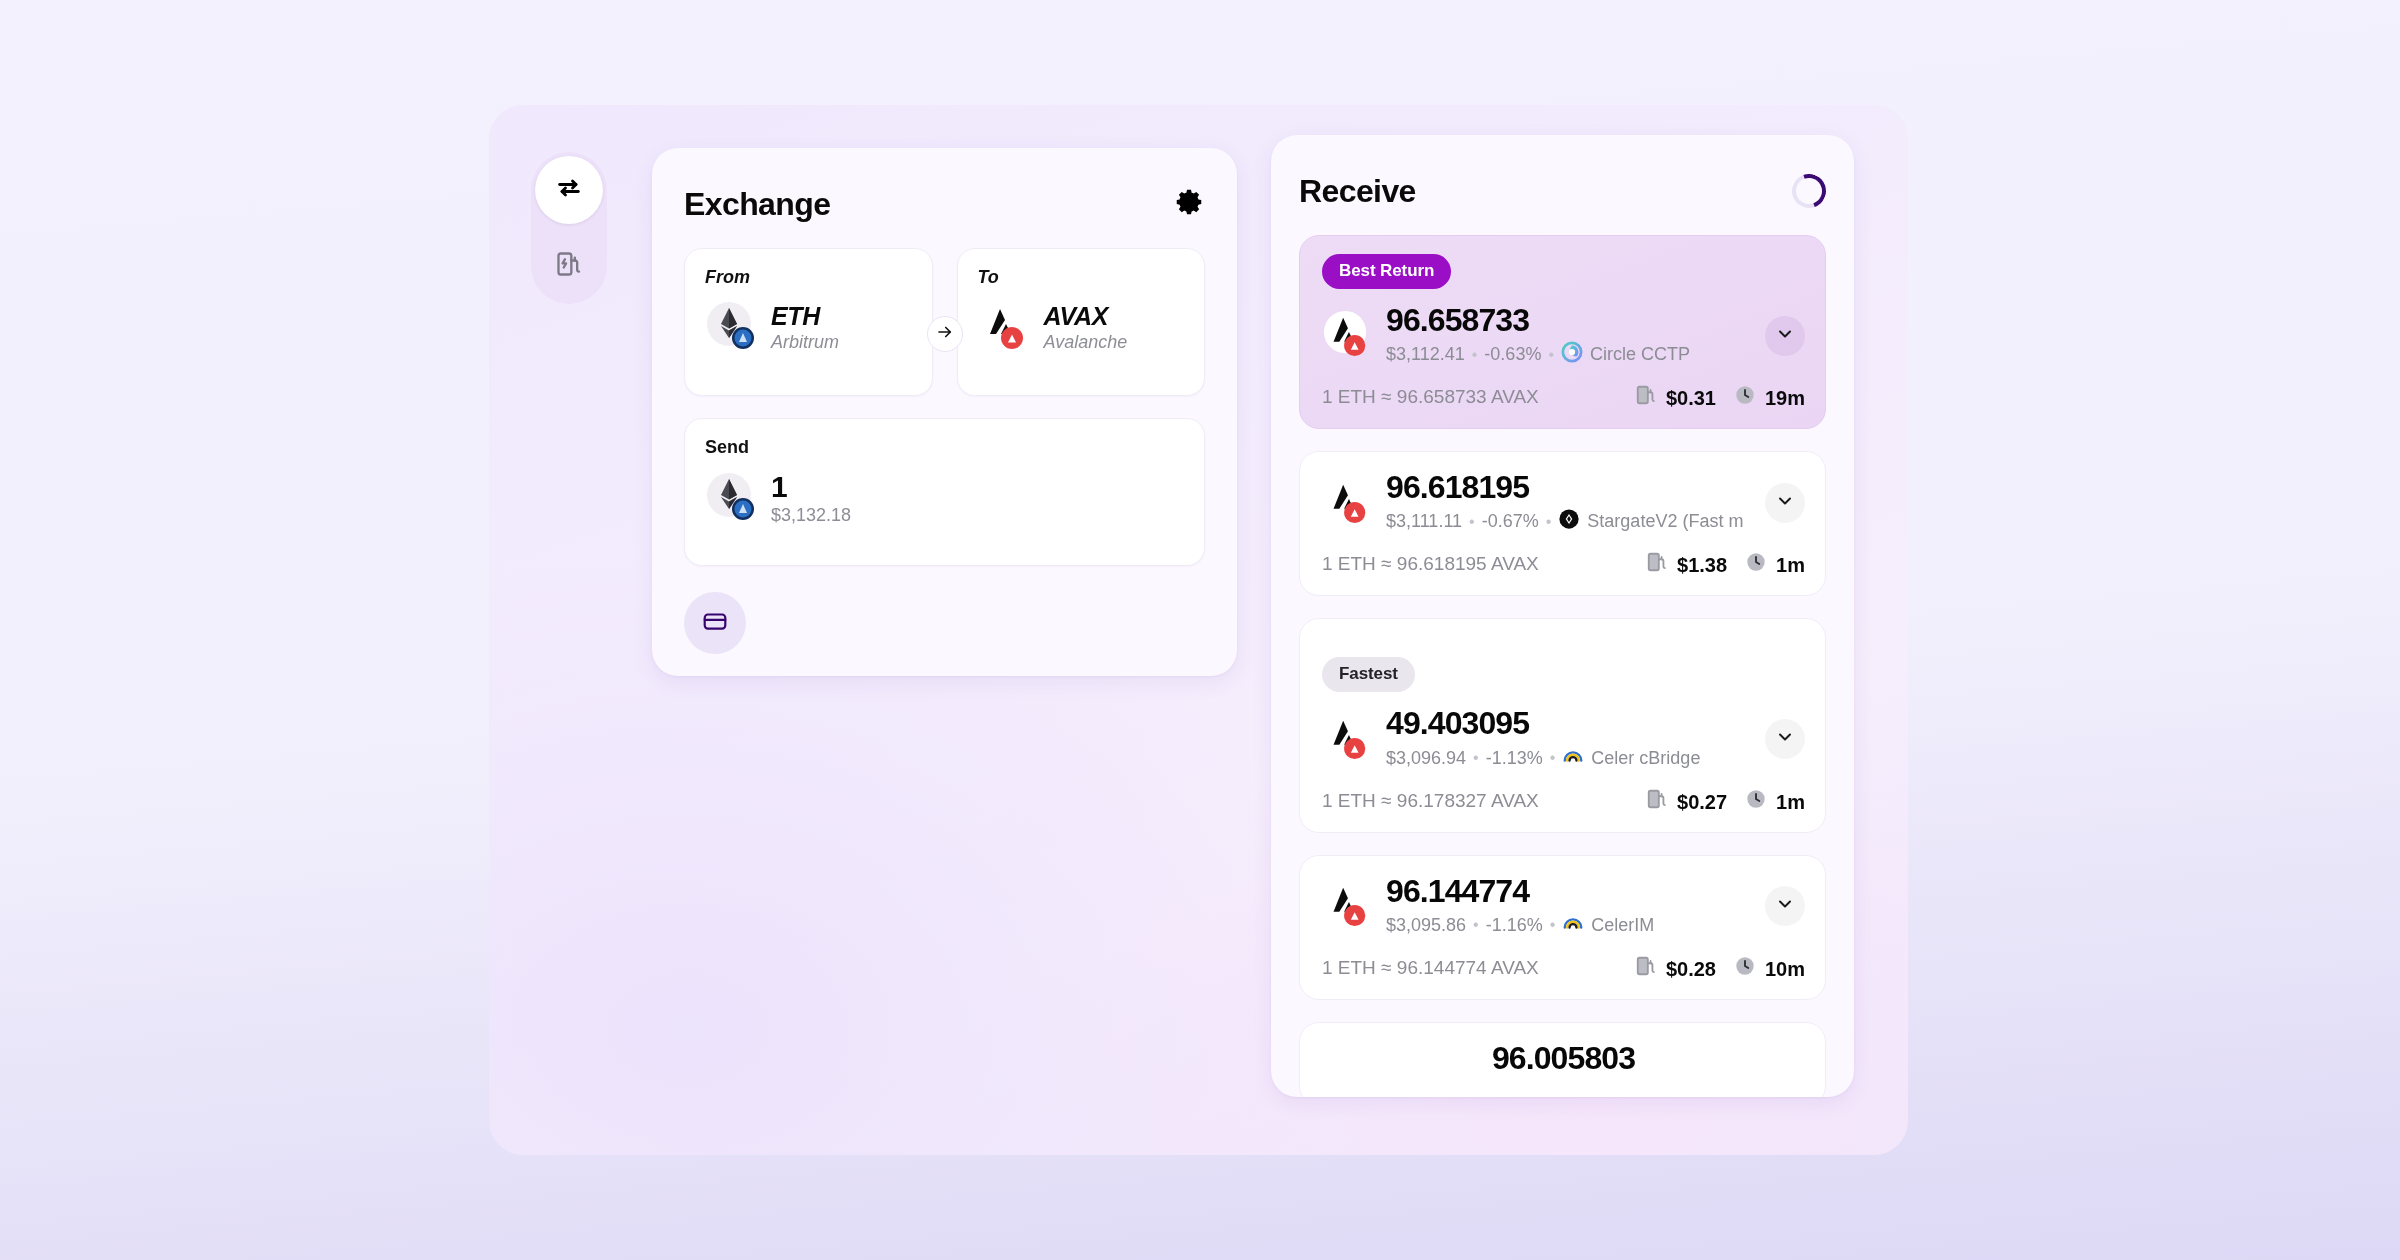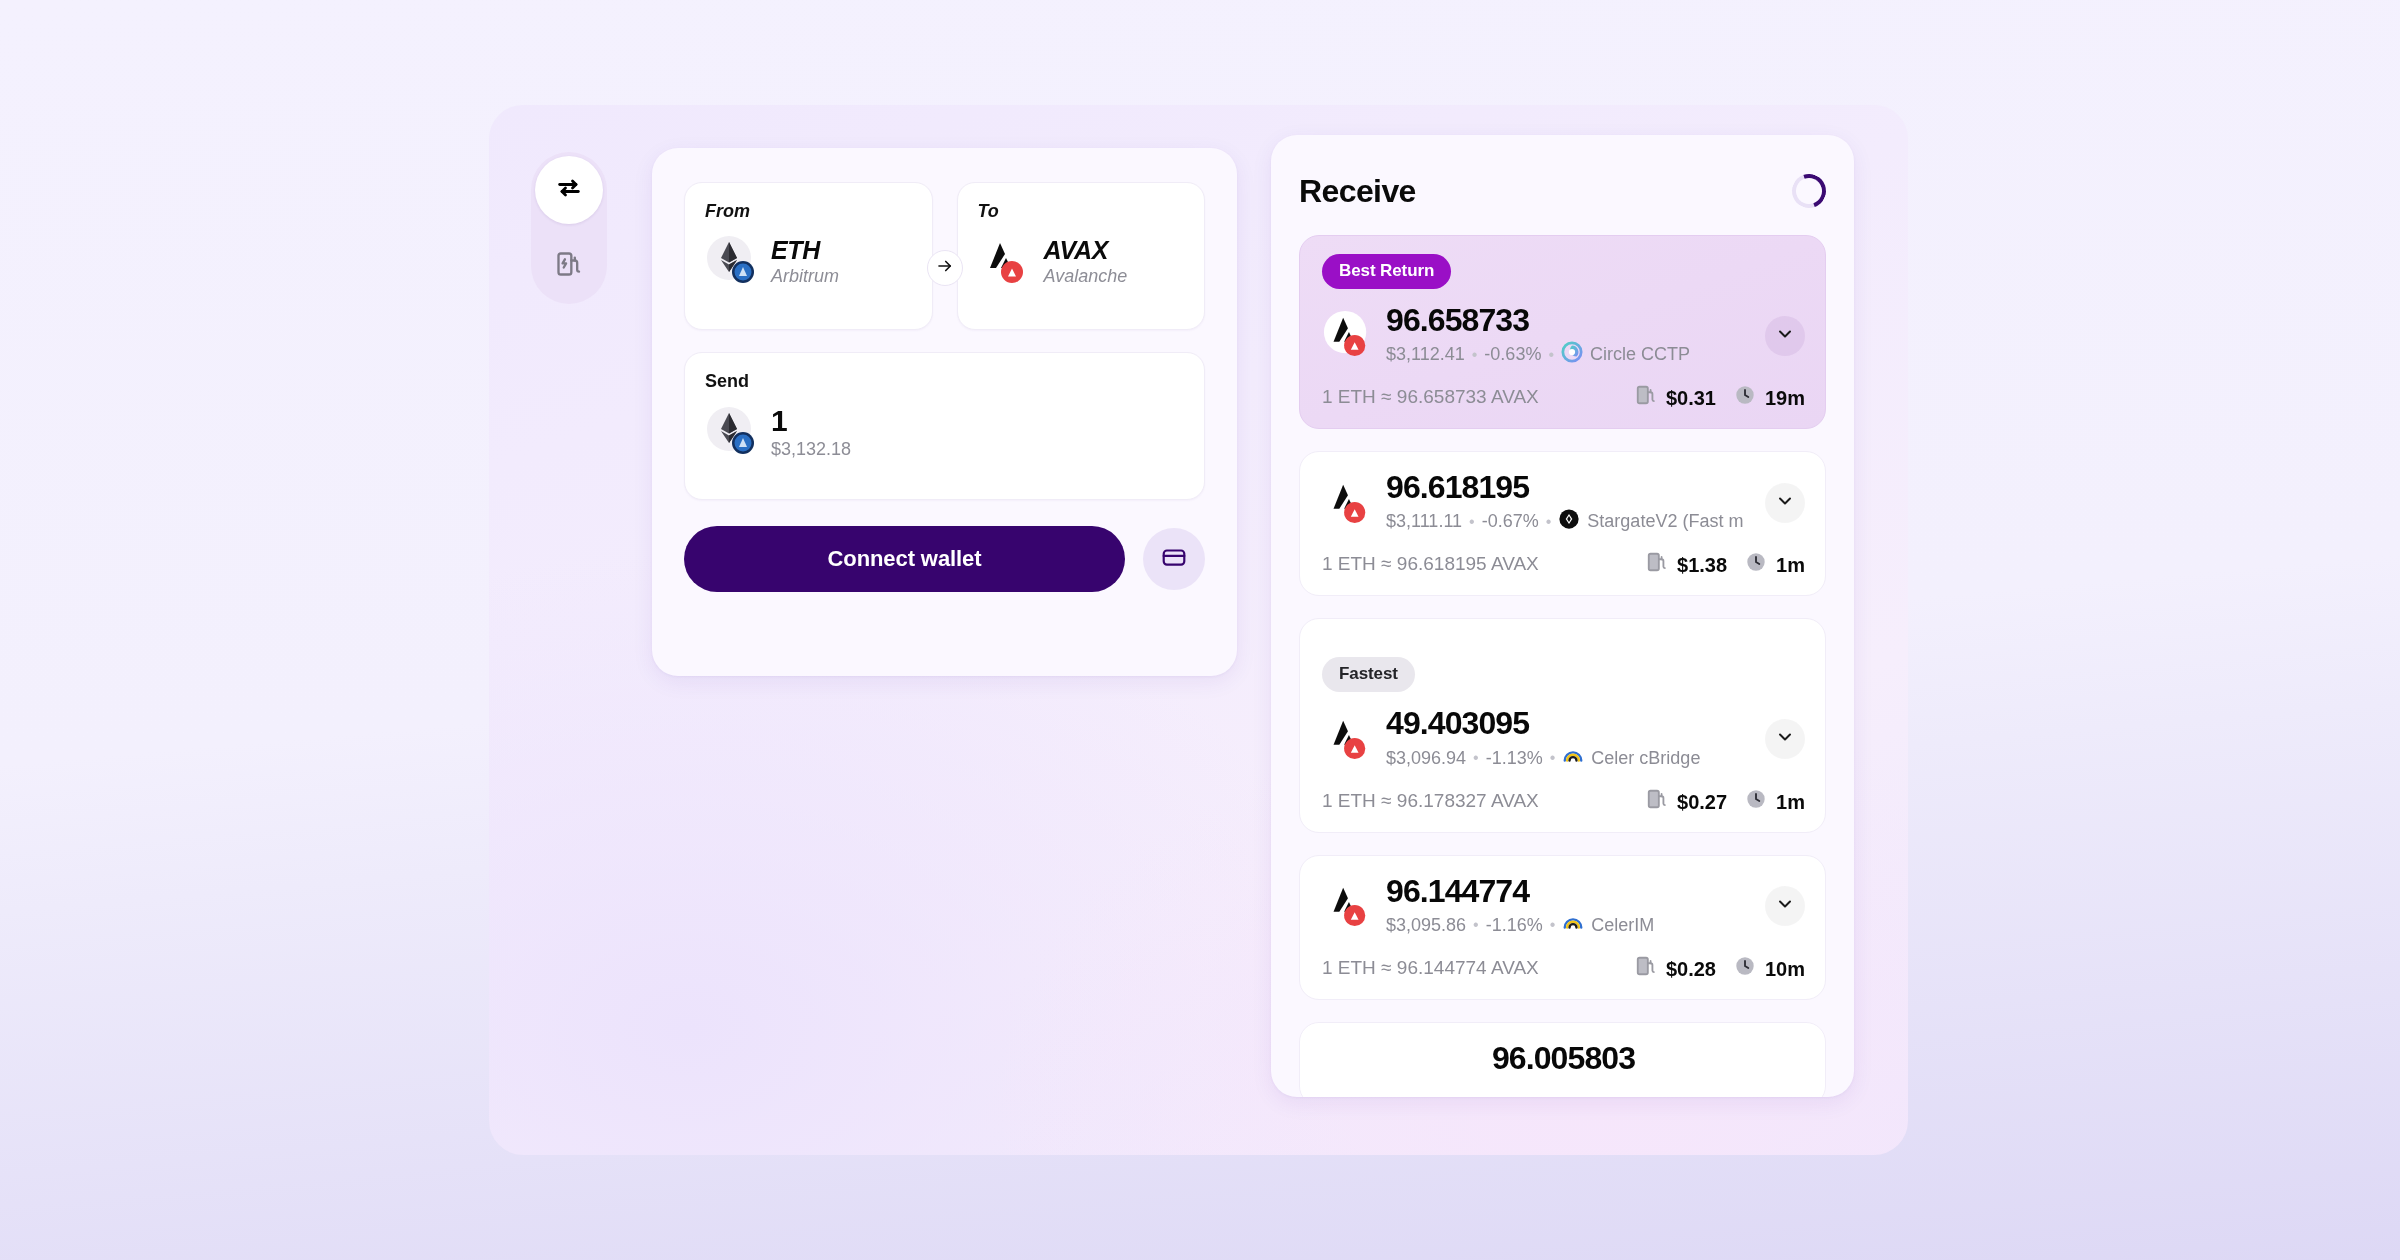--- a/index.html
+++ b/index.html
@@ -322,20 +322,31 @@
         <rect x="3" y="3" width="11" height="18" rx="2"></rect>
         <path d="M8.5 8l-2 3.5h3L7.5 15"></path>
         <path d="M14 9h3a2 2 0 0 1 2 2v6a1.6 1.6 0 0 0 1.6 1.6"></path>
         <path d="M17 6.5V9"></path>
       </svg>
     </span>
   </div>
 </div>
 
 <div class="panel exchange-panel">
+  <div class="panel-head">
+    <div class="panel-title">Exchange</div>
+    <div class="gear-btn">
+      <span>
+        <svg width="30" height="30" viewBox="0 0 24 24" fill="#000">
+          <path d="M12 8.4a3.6 3.6 0 1 0 0 7.2 3.6 3.6 0 0 0 0-7.2zm0 5.2a1.6 1.6 0 1 1 0-3.2 1.6 1.6 0 0 1 0 3.2z"></path>
+          <path d="M21 13.6v-3.2l-2.3-.5a7 7 0 0 0-.7-1.7l1.3-2-2.3-2.3-2 1.3a7 7 0 0 0-1.7-.7L12.8 2.2H9.6l-.5 2.3a7 7 0 0 0-1.7.7l-2-1.3L3.1 6.2l1.3 2a7 7 0 0 0-.7 1.7l-2.3.5v3.2l2.3.5c.17.6.4 1.17.7 1.7l-1.3 2 2.3 2.3 2-1.3c.53.3 1.1.53 1.7.7l.5 2.3h3.2l.5-2.3c.6-.17 1.17-.4 1.7-.7l2 1.3 2.3-2.3-1.3-2c.3-.53.53-1.1.7-1.7l2.3-.5z"></path>
+        </svg>
+      </span>
+    </div>
+  </div>
 
   <div class="ft-row">
 
     <div class="ft-card">
       <div class="ft-label">From</div>
       <div class="ft-body">
         <span>
           <svg width="52" height="52" viewBox="0 0 52 52">
             <circle cx="24" cy="24" r="22" fill="#f0eef3"></circle>
             <path d="M24 8 L16 24 L24 28.5 L32 24 Z" fill="#4a4a52"></path>
@@ -398,21 +409,20 @@
         </svg>
       </span>
       <div>
         <div class="send-amount">1</div>
         <div class="send-usd">$3,132.18</div>
       </div>
     </div>
   </div>
 
   <div class="action-row">
-    <button class="connect-btn">Connect wallet</button>
     <div class="wallet-btn">
       <span>
         <svg width="26" height="26" viewBox="0 0 24 24" fill="none" stroke="#37046e" stroke-width="2" stroke-linecap="round" stroke-linejoin="round">
           <rect x="2.5" y="6" width="19" height="13" rx="3"></rect>
           <path d="M2.5 11h19"></path>
         </svg>
       </span>
     </div>
   </div>
 </div>

